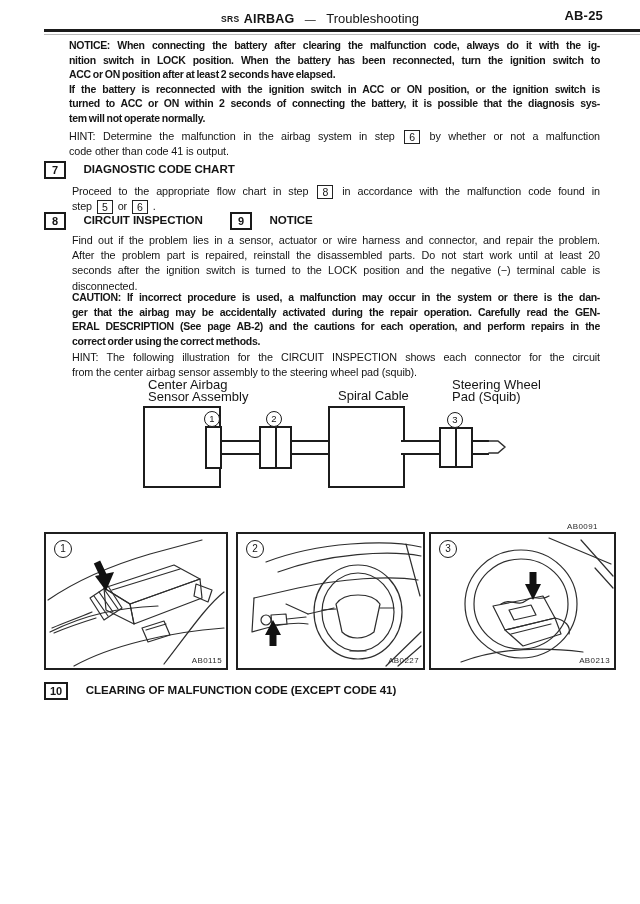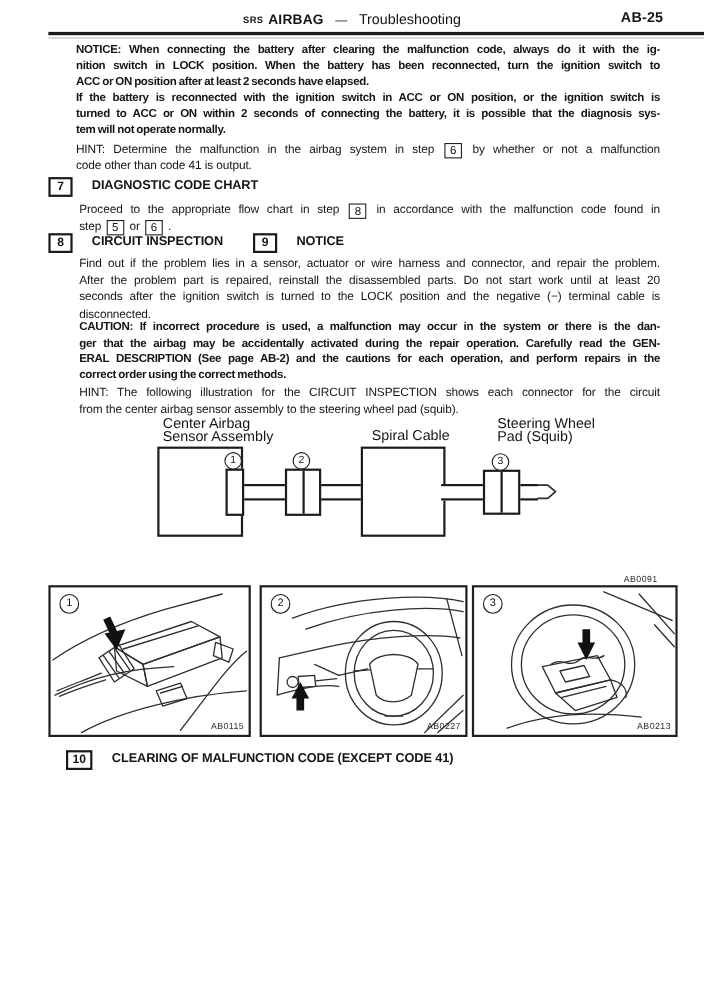--- a/index.html
+++ b/index.html
@@ -236,19 +236,19 @@
       <path class="lineart" d="M70,70 C80,63 86,74 96,66 C102,60 110,68 118,62"></path>
       <polygon class="lineart" points="74,96 124,84 130,100 92,112"></polygon>
       <line class="lineart" x1="80" y1="100" x2="120" y2="90"></line>
       <path class="lineart" d="M124,84 C134,86 140,92 138,100"></path>
       <path class="lineart" d="M30,128 C62,116 104,112 152,118"></path>
       <line x1="102" y1="38" x2="102" y2="52" stroke="#111" stroke-width="7"></line>
       <polygon points="94,50 110,50 102,66" fill="#111"></polygon>
     </svg>
   </div>
 
-  <div class="step-head" style="top:681px;margin-left:16px;">
+  <div class="step-head" style="top:681px;">
     <span class="snum">10</span>
     <span class="stitle">CLEARING OF MALFUNCTION CODE (EXCEPT CODE 41)</span>
   </div>
 
 
 </div>
 
 </body></html>

